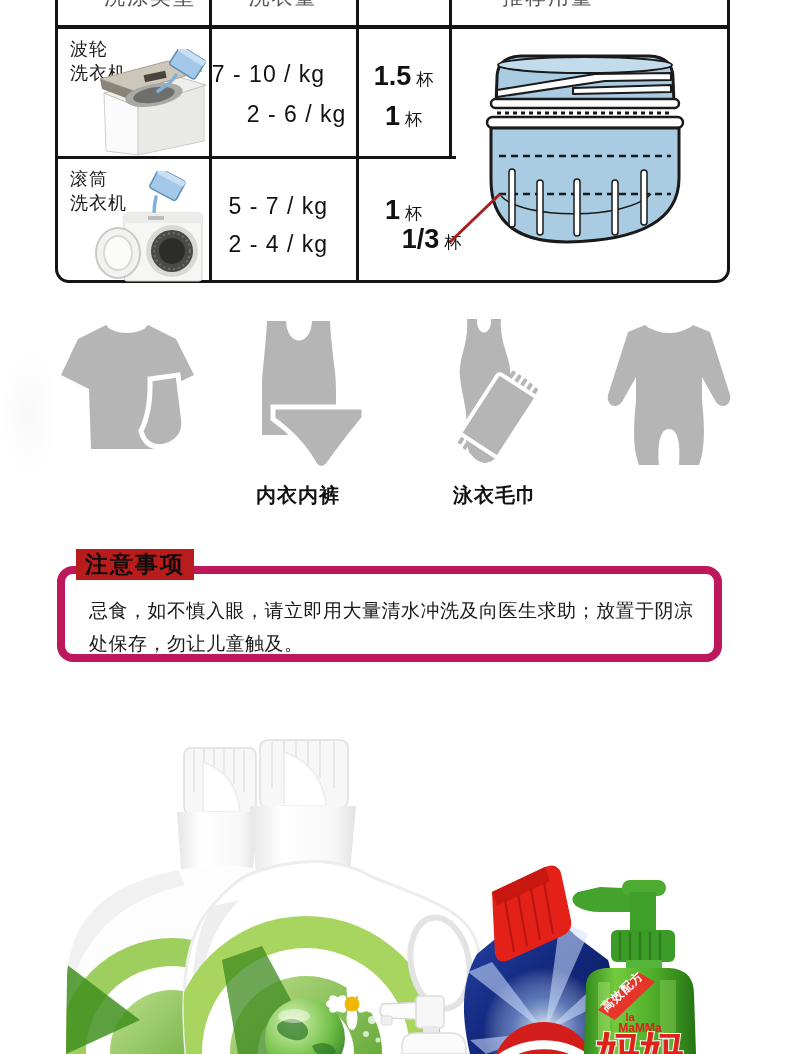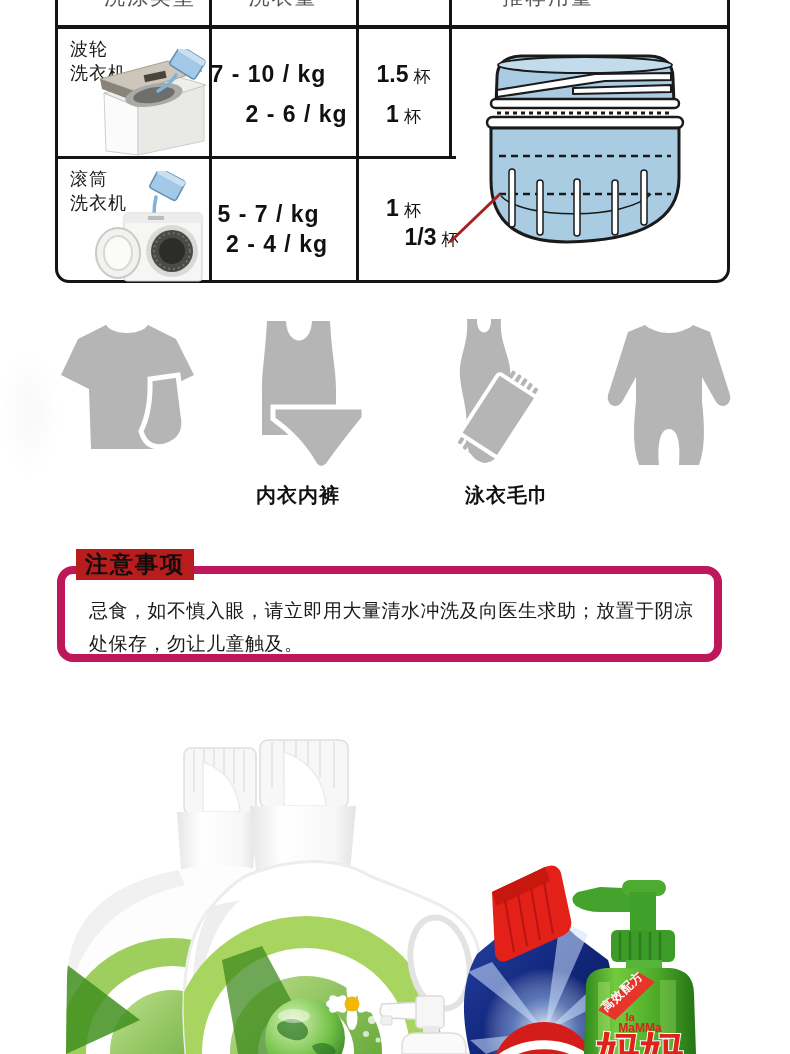--- a/index.html
+++ b/index.html
@@ -5,24 +5,24 @@
   html,body{margin:0;padding:0;background:#fff;}
   .page{position:relative;width:790px;height:1054px;background:#fff;overflow:hidden;
         font-family:"Liberation Sans",sans-serif;color:#1a1a1a;}
   
   .usage-table{position:absolute;left:55px;top:-42px;width:675px;height:325px;
                border:3px solid #141414;border-radius:2px 2px 14px 14px;box-sizing:border-box;}
   .ut-line{position:absolute;background:#141414;}
   .ut-head{position:absolute;color:#555;font-size:21px;font-weight:500;letter-spacing:2px;
            text-align:center;white-space:nowrap;}
   .cell-label{position:absolute;font-size:18px;font-weight:500;color:#1a1a1a;letter-spacing:1px;}
-  .kg{position:absolute;width:119px;left:151px;text-align:center;font-size:23px;font-weight:700;
+  .kg{position:absolute;width:119px;left:151px;text-align:center;font-size:23px;font-weight:400;
       letter-spacing:1px;color:#111;}
   .cup-val{position:absolute;width:95px;left:298px;text-align:center;color:#111;}
-  .cup-val .num{font-size:23px;font-weight:600;}
+  .cup-val .num{font-size:27px;font-weight:600;}
   .cup-val .unit{font-size:17px;font-weight:500;margin-left:5px;}
   .washer-svg{position:absolute;}
   
   .cup-illu{position:absolute;left:445px;top:48px;}
   
   .fabric-icon{position:absolute;top:315px;}
   .fabric-label{position:absolute;top:482px;width:170px;text-align:center;
                 font-size:20px;font-weight:600;letter-spacing:1px;color:#111;}
   
   .notice-box{position:absolute;left:57px;top:566px;width:665px;height:96px;
@@ -90,21 +90,21 @@
       <rect x="34" y="42" width="78" height="68" rx="3" fill="#f6f6f4" stroke="#cfcfcd" stroke-width="1"></rect>
       <rect x="34" y="42" width="78" height="10" fill="#ececea"></rect>
       <rect x="58" y="45" width="16" height="4" fill="#bdbdbb"></rect>
       <circle cx="82" cy="80" r="26" fill="#d9d9d7"></circle>
       <circle cx="82" cy="80" r="21" fill="#4a4a48"></circle>
       <circle cx="82" cy="80" r="13" fill="#2c2c2a"></circle>
       <circle cx="82" cy="80" r="18" fill="none" stroke="#6f6f6d" stroke-width="2" stroke-dasharray="2 3"></circle>
       <ellipse cx="28" cy="82" rx="22" ry="25" fill="#f2f2f0" stroke="#c9c9c7" stroke-width="2"></ellipse>
       <ellipse cx="28" cy="82" rx="14" ry="17" fill="#fbfbf9" stroke="#d8d8d6" stroke-width="2"></ellipse>
     </svg>
-    <div class="kg" style="top:240px;">5 - 7 / kg</div>
+    <div class="kg" style="top:232px;text-align:right;">5 - 7 / kg</div>
     <div class="kg" style="top:270px;text-align:right;">2 - 4 / kg</div>
     <div class="cup-val" style="top:234px;">
       <span class="num">1</span><span class="unit">杯</span>
     </div>
     <div class="cup-val" style="top:263px;margin-left:28px;">
       <span class="num">1/3</span><span class="unit">杯</span>
     </div>
   </div>
 
   <svg class="cup-illu" width="240" height="202" viewBox="0 0 240 202">
@@ -156,21 +156,21 @@
           <rect x="38" y="70" width="4" height="9" rx="1.5"></rect>
       </g>
       <rect x="0" y="0" width="45" height="72" rx="3" fill="#b5b5b5" stroke="#fff" stroke-width="4"></rect>
     </g>
   </svg>
   <svg class="fabric-icon" style="left:592px;" width="155" height="155" viewBox="0 0 155 155">
     <path d="M53 10 C61 19 93 19 101 10 L118 17 L138 80 C140 90 130 95 124 87 L110 62 L110 86 C113 114 113 134 107 150 L87 150 C89 126 85 114 77 114 C69 114 65 126 67 150 L47 150 C41 134 41 114 44 86 L44 62 L30 87 C24 95 14 90 16 80 L36 17 Z" fill="#b5b5b5"></path>
     <ellipse cx="77" cy="10" rx="19" ry="8" fill="#fff"></ellipse>
   </svg>
   <div class="fabric-label" style="left:213px;">内衣内裤</div>
-  <div class="fabric-label" style="left:422px;">泳衣毛巾</div>
+  <div class="fabric-label" style="left:410px;">泳衣毛巾</div>
 
   <div class="notice-box">
     <div class="notice-body">忌食，如不慎入眼，请立即用大量清水冲洗及向医生求助；放置于阴凉处保存，勿让儿童触及。</div>
   </div>
   <div class="notice-title">注意事项</div>
 
   <svg class="products" width="790" height="334" viewBox="0 0 790 334">
     <defs>
       <linearGradient id="shadeH" x1="0" y1="0" x2="1" y2="0">
         <stop offset="0" stop-color="#e6e6e6"></stop>

